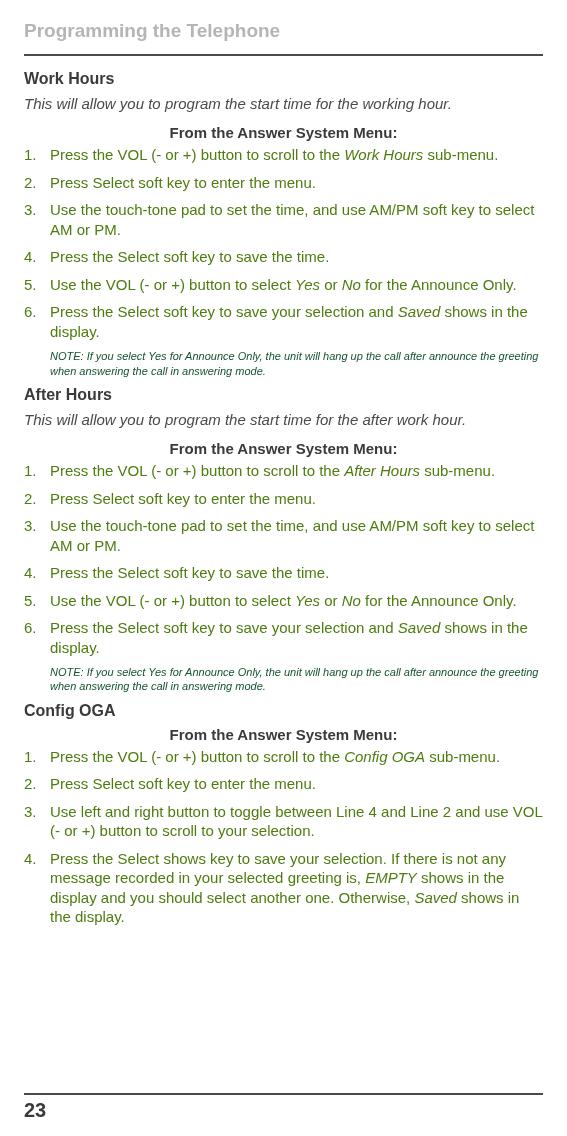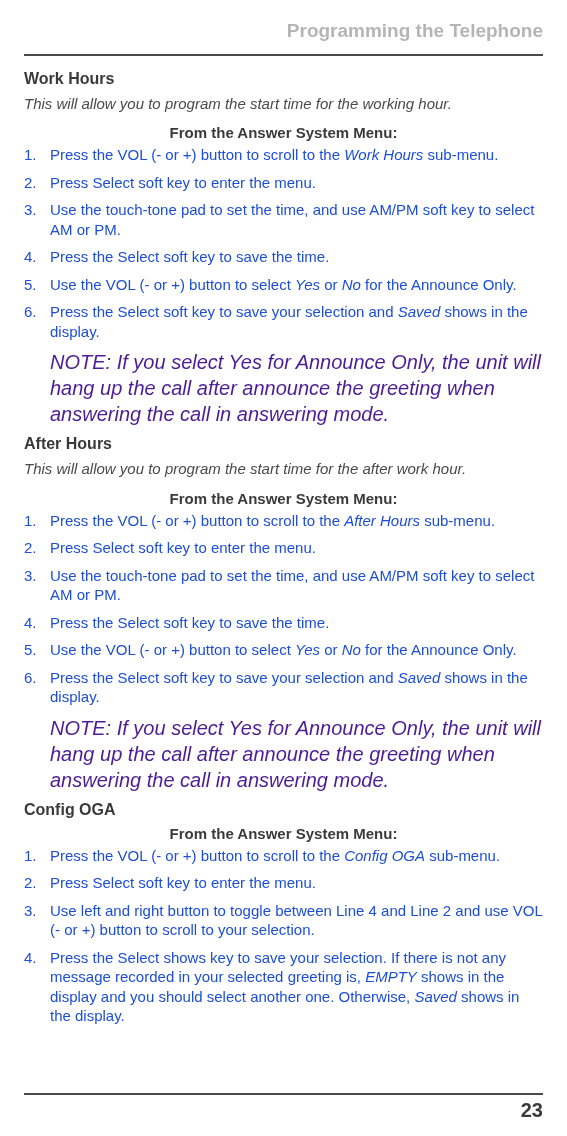--- a/index.html
+++ b/index.html
@@ -6,21 +6,21 @@
     body {
       width: 567px;
       height: 1136px;
       background: #fff;
       font-family: Arial, Helvetica, sans-serif;
       color: #4a4a4a;
       position: relative;
       padding: 20px 24px 0 24px;
     }
     .header-title {
-      text-align: right;
+      text-align: left;
       font-size: 19px;
       font-weight: bold;
       color: #b5b5b5;
       margin-bottom: 12px;
     }
     .divider-top {
       border-top: 2px solid #4a4a4a;
       margin-bottom: 14px;
     }
     .section-heading {
@@ -45,53 +45,53 @@
       text-align: center;
     }
     ol {
       list-style: none;
       counter-reset: item;
       margin-bottom: 6px;
     }
     ol li {
       counter-increment: item;
       font-size: 15px;
-      color: #1d4ed8;
+      color: #4d7c0f;
       line-height: 1.3;
       padding-left: 26px;
       position: relative;
       margin-bottom: 8px;
     }
     ol li::before {
       content: counter(item) ".";
       position: absolute;
       left: 0;
       font-weight: normal;
     }
     .note {
       font-style: italic;
-      font-size: 20px;
-      color: #4c1d95;
+      font-size: 11px;
+      color: #14532d;
       line-height: 1.3;
       padding-left: 26px;
       margin-bottom: 8px;
     }
     .italic { font-style: italic; }
     .footer-area {
       position: absolute;
       bottom: 14px;
       left: 24px;
       right: 24px;
     }
     .divider-bottom {
       border-top: 2px solid #4a4a4a;
       margin-bottom: 4px;
     }
     .page-number {
-      text-align: right;
+      text-align: left;
       font-weight: bold;
       font-size: 20px;
       color: #3a3a3a;
     }
   </style>
 </head>
 <body>
 
 <div class="header-title">Programming the Telephone</div>
 <div class="divider-top"></div>

